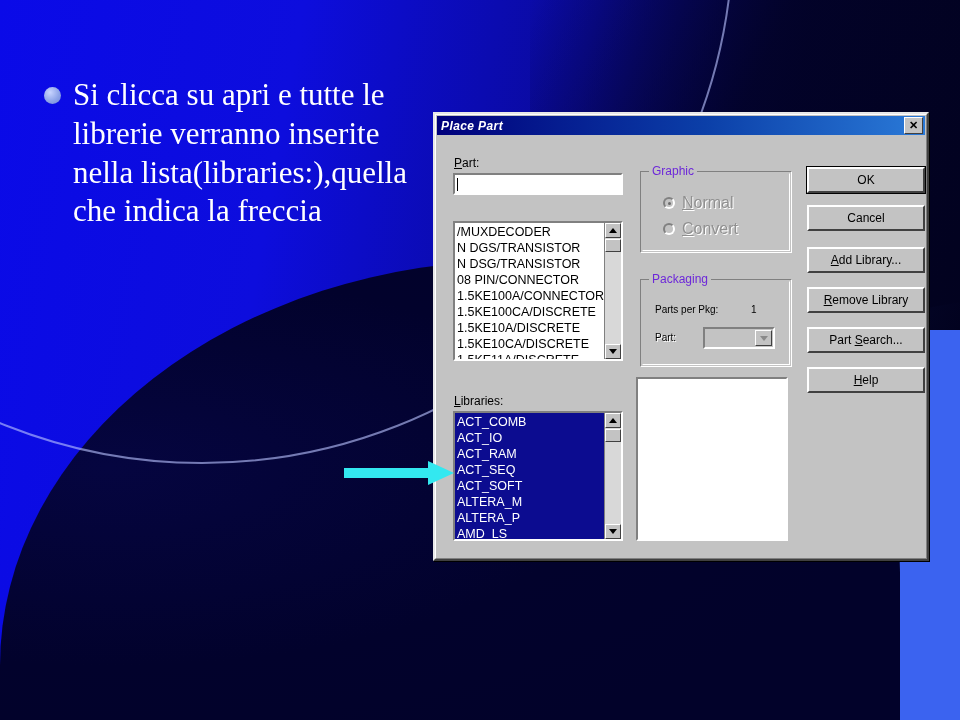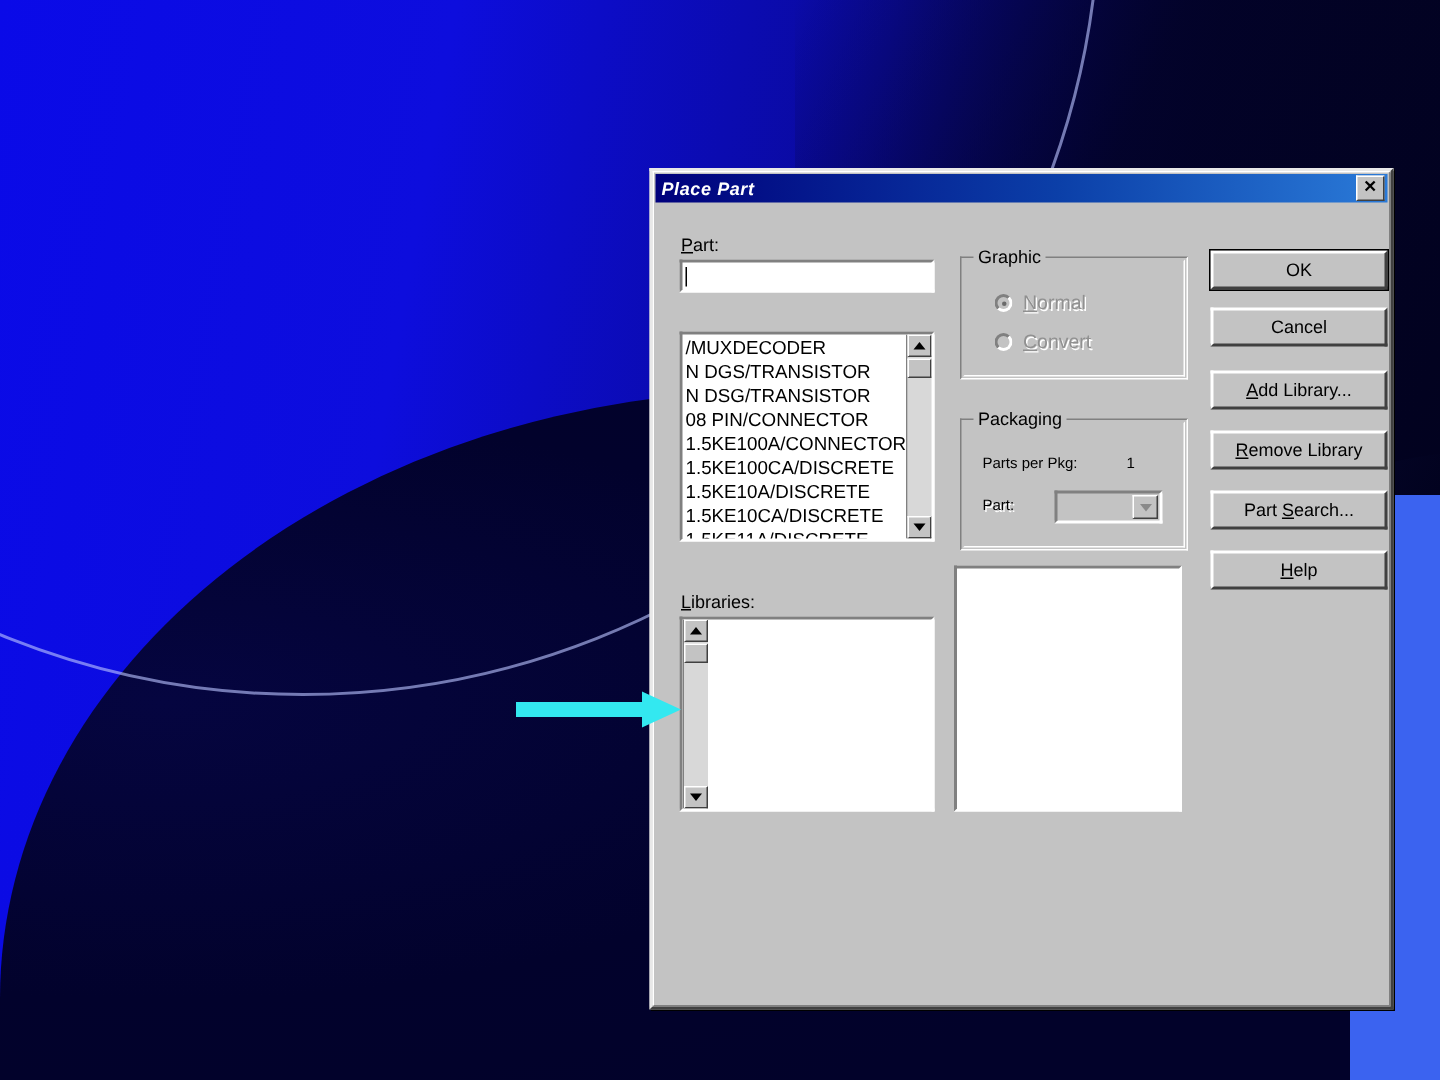--- a/index.html
+++ b/index.html
@@ -97,21 +97,21 @@
     top: 458px;
     z-index: 6;
   }
 
   
   .dialog {
     position: absolute;
     left: 433px;
     top: 112px;
     width: 496px;
-    height: 561px;
+    height: 449px;
     background: #c3c3c3;
     border: 2px solid;
     border-color: #e8e8e8 #404040 #404040 #e8e8e8;
     box-shadow: 1px 1px 0 #000;
     z-index: 5;
     font-family: "Liberation Sans", sans-serif;
     box-sizing: border-box;
   }
   .dialog-inner {
     position: absolute;
@@ -265,29 +265,29 @@
     border-top-color: transparent;
     pointer-events: none;
   }
   .group-title {
     position: absolute;
     top: -8px;
     left: 8px;
     background: #c3c3c3;
     padding: 0 3px;
     font-size: 12px;
-    color: #000000;
+    color: #6d28d9;
     white-space: nowrap;
   }
 
   .radio-row {
     position: absolute;
     display: flex;
     align-items: center;
-    font-size: 13px;
+    font-size: 16px;
   }
   .radio {
     width: 12px;
     height: 12px;
     border-radius: 50%;
     background: #c3c3c3;
     border: 2px solid;
     border-color: #808080 #ffffff #ffffff #808080;
     box-sizing: border-box;
     margin-right: 7px;
@@ -366,20 +366,24 @@
 </head>
 <body>
 
 <div id="slide">
 
   <div class="bg-light-wedge"></div>
   <div class="bg-dark-lobe"></div>
   <div class="bg-topright-dark"></div>
   <div class="bg-arc"></div>
 
+  <div class="bullet-block">
+    <div class="bullet-dot"></div>
+    <div class="bullet-text">Si clicca su apri e tutte le librerie verranno inserite nella lista(libraries:),quella che indica la freccia</div>
+  </div>
 
   <svg class="arrow" width="112" height="30" viewBox="0 0 112 30">
     <polygon points="0,10 84,10 84,3 110,15 84,27 84,20 0,20" fill="#33e8f0"></polygon>
   </svg>
 
   <div class="dialog">
     <div class="dialog-inner"></div>
 
     <div class="titlebar">
       <span class="title-text">Place Part</span>
@@ -412,20 +416,30 @@
             </div>
           <div class="sb-thumb"></div>
           <div class="sb-btn down">
               <span class="tri tri-down"></span>
             </div>
         </div>
       </div>
 
       <div class="lbl" style="left:16px; top:257px;"><u>L</u>ibraries:</div>
       <div class="listbox" style="left:15px; top:274px; width:170px; height:130px;">
+        <div class="list-items sel-bg">
+            <div class="li">ACT_COMB</div>
+            <div class="li">ACT_IO</div>
+            <div class="li">ACT_RAM</div>
+            <div class="li">ACT_SEQ</div>
+            <div class="li">ACT_SOFT</div>
+            <div class="li">ALTERA_M</div>
+            <div class="li">ALTERA_P</div>
+            <div class="li">AMD_LS</div>
+          </div>
         <div class="vscroll">
           <div class="sb-track"></div>
           <div class="sb-btn up">
               <span class="tri tri-up"></span>
             </div>
           <div class="sb-thumb"></div>
           <div class="sb-btn down">
               <span class="tri tri-down"></span>
             </div>
         </div>

